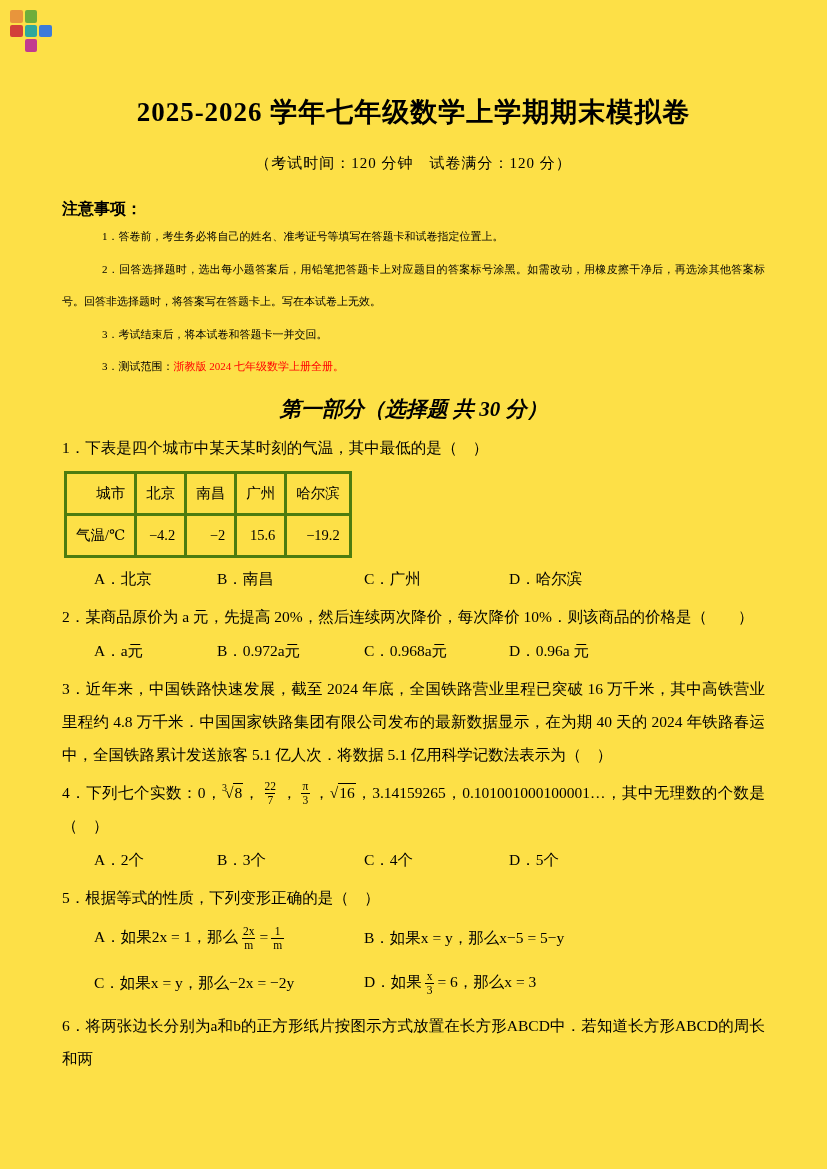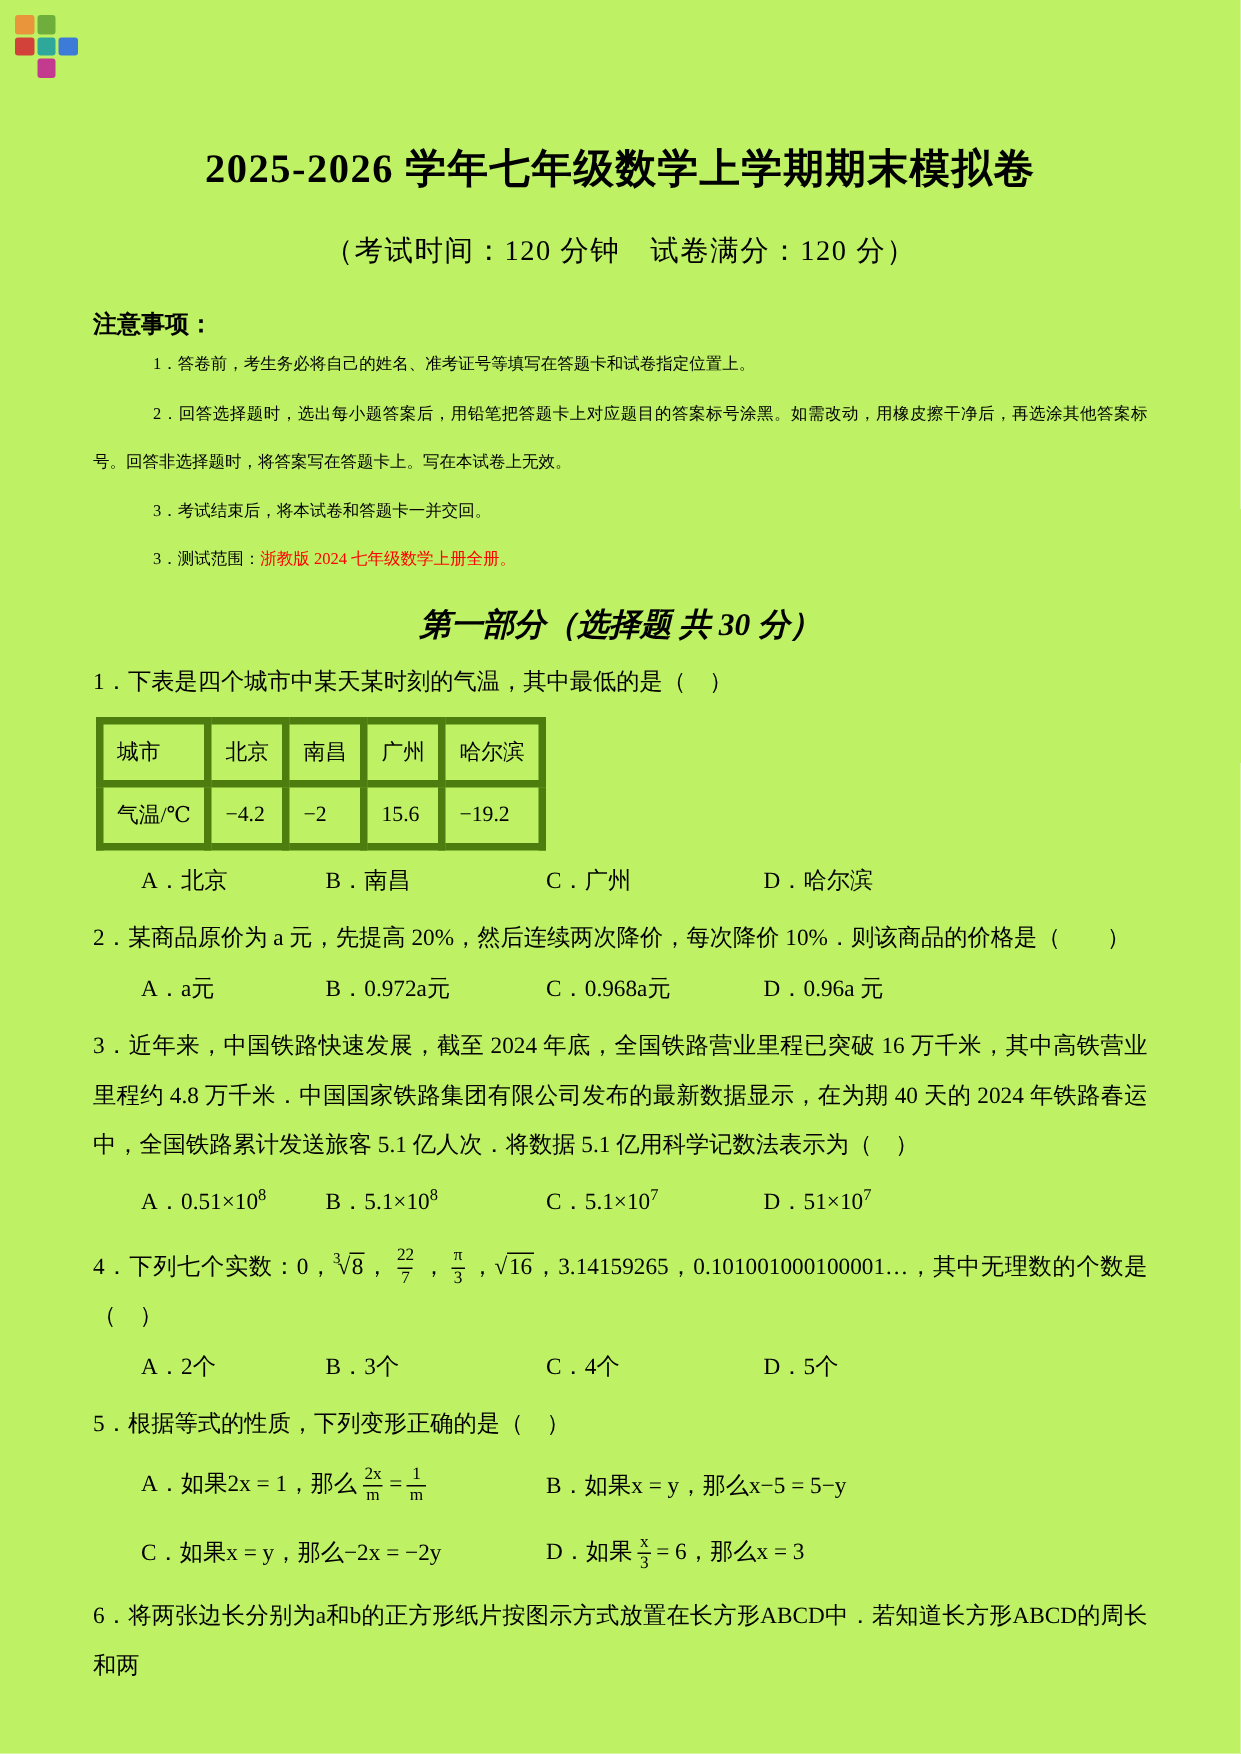--- a/index.html
+++ b/index.html
@@ -1,42 +1,42 @@
 <!DOCTYPE html>
 <html><head>
 <meta charset="utf-8">
 <style>
   * { box-sizing: border-box; }
   html,body { margin:0; padding:0; }
   body {
     width:827px; height:1169px; background:#ffffff; color:#000;
     font-family:"Liberation Serif","DejaVu Serif",serif;
   }
-  .page { position:relative; width:827px; height:1169px; overflow:hidden; background:#bef264; }
+  .page { position:relative; width:827px; height:1169px; overflow:hidden; background:#fde047; }
   .logo {
     position:absolute; top:8px; left:8px; width:46px; height:46px;
     display:grid; grid-template-columns:repeat(3,1fr); grid-template-rows:repeat(3,1fr);
     gap:2px; padding:2px;
   }
   .logo span { border-radius:2px; }
   .content { padding:0 62px; }
   .title { margin:94px 0 0; text-align:center; font-size:27px; font-weight:bold; letter-spacing:1px; }
-  .subtitle { margin-top:24px; text-align:center; font-size:19px; letter-spacing:1px; }
+  .subtitle { margin-top:24px; text-align:center; font-size:15px; letter-spacing:1px; }
   .notes-h { margin-top:26px; font-size:16px; font-weight:bold; }
   p.note { margin:0; font-size:11px; line-height:32.5px; text-indent:40px; text-align:justify; }
   .red { color:#ff0000; }
   .part { margin:12px 0 8px; text-align:center; font-size:21px; font-weight:bold;font-style:italic; }
   p.intro { margin:0 0 4px; font-size:15.5px; font-weight:bold; line-height:33px; text-align:justify; }
   p.stem { margin:0; font-size:15.5px; line-height:33px; text-align:justify; }
   .opts { display:flex; margin:1px 0 5px 32px; font-size:15.5px; line-height:33px; align-items:center; }
   .opt.w1 { width:123px; } .opt.w2 { width:147px; } .opt.w3 { width:145px; }
   .opts2 { display:flex; margin:5px 0 5px 32px; font-size:15.5px; align-items:center; min-height:40px; }
   .opts2 .c1 { width:270px; }
   table.temp { border-collapse:collapse; margin:7px 0 4px 2px; font-size:14.5px; }
-  table.temp td { border:5px solid #4d7c0f; text-align:left; padding:0 9px; height:42px; min-width:50px; }
+  table.temp td { border:3px solid #4d7c0f; text-align:right; padding:0 9px; height:42px; min-width:50px; }
   .frac { display:inline-flex; flex-direction:column; align-items:center; vertical-align:middle; font-size:11.5px; line-height:1.15; margin:0 3px; }
   .frac .den { border-top:1px solid #000; padding:0 2px; }
   .frac .num { padding:0 2px; }
   .sqrt { white-space:nowrap; }
   .sqrt .idx { font-size:10px; vertical-align:7px; margin-right:-2px; }
   .sqrt .ol { border-top:1px solid #000; padding:0 1px; }
   sup.exp { font-size:11px; }
 </style>
 </head>
 <body>
@@ -101,26 +101,20 @@
       <div class="opts">
         <span class="opt w1">A．a元</span>
         <span class="opt w2">B．0.972a元</span>
         <span class="opt w3">C．0.968a元</span>
         <span class="opt">D．0.96a 元</span>
       </div>
     </div>
 
     <div class="q">
       <p class="stem">3．近年来，中国铁路快速发展，截至 2024 年底，全国铁路营业里程已突破 16 万千米，其中高铁营业里程约 4.8 万千米．中国国家铁路集团有限公司发布的最新数据显示，在为期 40 天的 2024 年铁路春运中，全国铁路累计发送旅客 5.1 亿人次．将数据 5.1 亿用科学记数法表示为（　）</p>
-      <div class="opts">
-        <span class="opt w1"><span>A．0.51×10</span><sup class="exp">8</sup></span>
-        <span class="opt w2"><span>B．5.1×10</span><sup class="exp">8</sup></span>
-        <span class="opt w3"><span>C．5.1×10</span><sup class="exp">7</sup></span>
-        <span class="opt"><span>D．51×10</span><sup class="exp">7</sup></span>
-      </div>
     </div>
 
     <div class="q">
       <p class="stem">
         <span>4．下列七个实数：0，</span><span class="sqrt"><sup class="idx">3</sup>√<span class="ol">8</span></span><span>，</span><span class="frac">
             <span class="num">22</span>
             <span class="den">7</span>
           </span><span>，</span><span class="frac">
             <span class="num">π</span>
             <span class="den">3</span>

